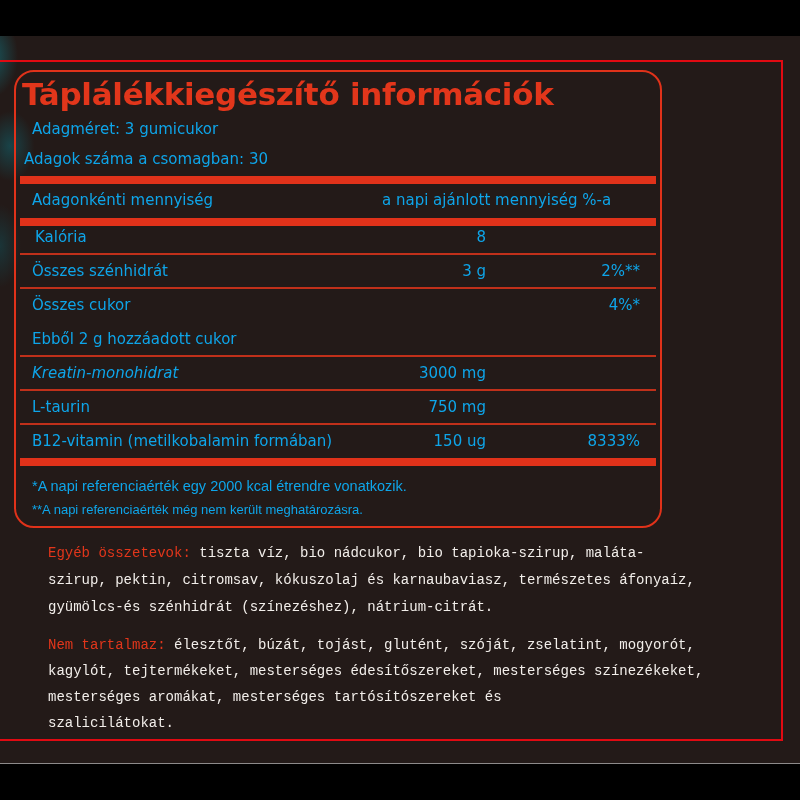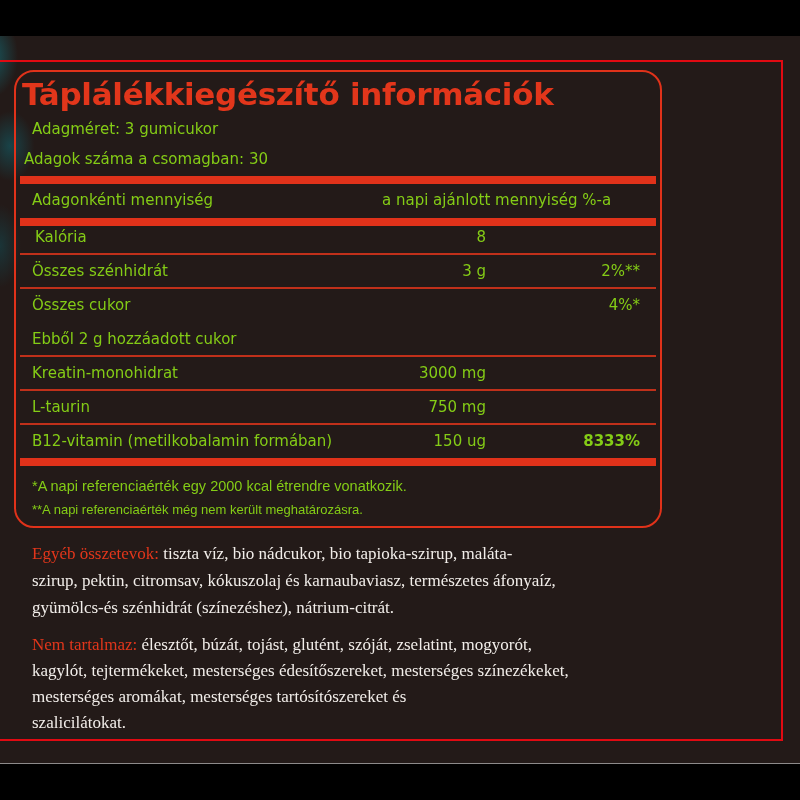--- a/index.html
+++ b/index.html
@@ -42,41 +42,41 @@
       position: absolute; left: 22px; top: 40px;
       font-family: "DejaVu Sans", sans-serif;
       font-weight: bold;
       font-size: 31px;
       color: #e2361b;
       letter-spacing: -0.3px;
       white-space: nowrap;
     }
     .txt {
       position: absolute;
-      color: #84cc16;
+      color: #0ea5e9;
       font-size: 15px;
       white-space: nowrap;
     }
     .bar-thick {
       position: absolute; left: 20px; width: 636px; height: 8px;
       background: #e0321a;
     }
     .bar-thin {
       position: absolute; left: 20px; width: 636px; height: 2px;
       background: #c0301a;
     }
     .row-label { left: 32px; }
     .row-amount { text-align: right; width: 120px; left: 366px; }
     .row-pct { text-align: right; width: 120px; left: 520px; }
     .para {
-      position: absolute; left: 32px;
-      font-size: 17px; color: #f2eeea;
+      position: absolute; left: 48px;
+      font-size: 14px; color: #f2eeea;
       line-height: 27px;
       width: 720px;
-      font-family: Liberation Serif, serif;
+      font-family: Liberation Mono, monospace;
     }
     .para .lead { color: #e2361b; }
     .para .line { display: block; white-space: nowrap; }
   </style>
 </head>
 <body>
 
 <div class="canvas">
   <div class="smoke"></div>
   <div class="frame"></div>
@@ -102,31 +102,31 @@
   <div class="txt row-amount" style="top:226px;">3 g</div>
   <div class="txt row-pct" style="top:226px;">2%**</div>
   <div class="bar-thin" style="top:251px;"></div>
 
   <div class="txt row-label" style="top:260px;">Összes cukor</div>
   <div class="txt row-pct" style="top:260px;">4%*</div>
 
   <div class="txt row-label" style="top:294px;">Ebből 2 g hozzáadott cukor</div>
   <div class="bar-thin" style="top:319px;"></div>
 
-  <div class="txt row-label" style="top:328px;">Kreatin-monohidrat</div>
+  <div class="txt row-label" style="top:328px;font-style:italic;">Kreatin-monohidrat</div>
   <div class="txt row-amount" style="top:328px;">3000 mg</div>
   <div class="bar-thin" style="top:353px;"></div>
 
   <div class="txt row-label" style="top:362px;">L-taurin</div>
   <div class="txt row-amount" style="top:362px;">750 mg</div>
   <div class="bar-thin" style="top:387px;"></div>
 
   <div class="txt row-label" style="top:396px;">B12-vitamin (metilkobalamin formában)</div>
   <div class="txt row-amount" style="top:396px;">150 ug</div>
-  <div class="txt row-pct" style="top:396px;font-weight:bold;">8333%</div>
+  <div class="txt row-pct" style="top:396px;">8333%</div>
 
   <div class="bar-thick" style="top:422px;"></div>
 
   <div class="txt" style="left:32px; top:442px; font-size:14.5px; font-family:'Liberation Sans',sans-serif;">*A napi referenciaérték egy 2000 kcal étrendre vonatkozik.</div>
   <div class="txt" style="left:32px; top:466px; font-size:13px; font-family:'Liberation Sans',sans-serif;">**A napi referenciaérték még nem került meghatározásra.</div>
 
   <div class="para" style="top:504px;">
     <span class="line"><span class="lead">Egyéb összetevok:</span><span> tiszta víz, bio nádcukor, bio tapioka-szirup, maláta-</span></span>
     <span class="line">szirup, pektin, citromsav, kókuszolaj és karnaubaviasz, természetes áfonyaíz,</span>
     <span class="line">gyümölcs-és szénhidrát (színezéshez), nátrium-citrát.</span>

